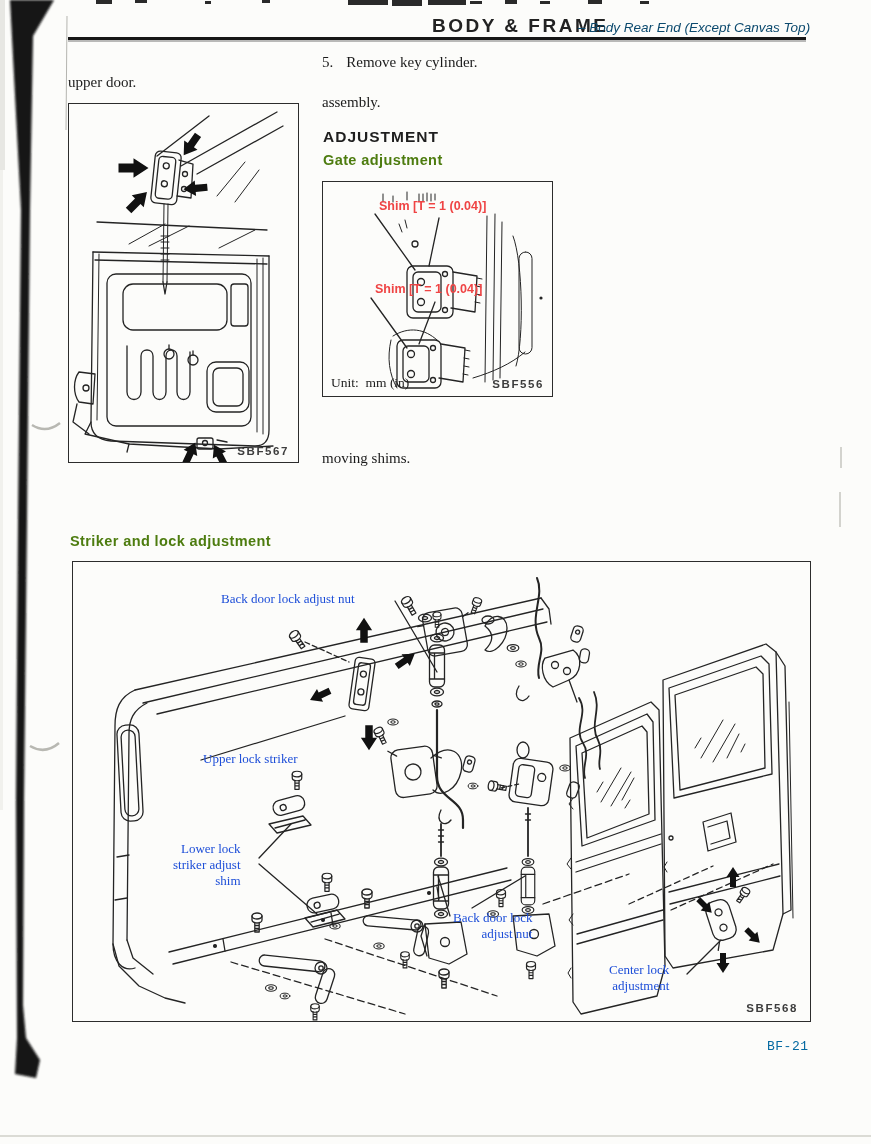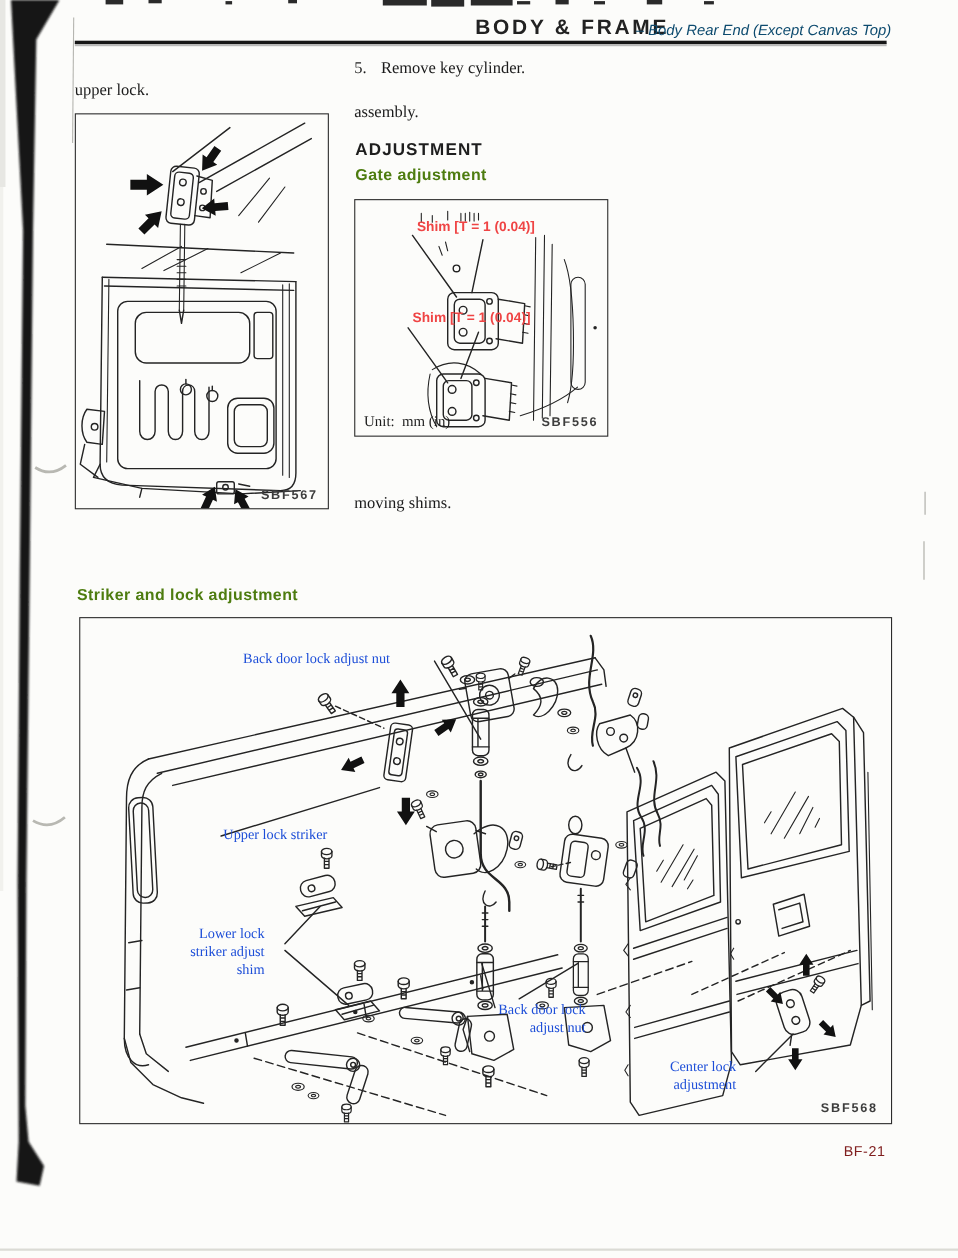--- a/index.html
+++ b/index.html
@@ -19,21 +19,21 @@
   .h-adj{font-family:"Liberation Sans",sans-serif;font-weight:700;font-size:15.5px;letter-spacing:1px;color:#1e1e1e;}
   .h-sub{font-family:"Liberation Sans",sans-serif;font-weight:700;font-size:14.5px;letter-spacing:.4px;color:#4d7c0f;}
   
   .fig{position:absolute;border:1.6px solid #2c2c2c;background:#fcfcfa;}
   .figcode{position:absolute;font-family:"Liberation Sans",sans-serif;font-weight:700;
            font-size:11.5px;letter-spacing:1.6px;color:#3d3d3d;}
   .shimlabel{position:absolute;font-family:"Liberation Sans",sans-serif;font-weight:700;
              font-size:12.5px;color:#ef4444;white-space:pre;}
   .unitlabel{position:absolute;font-size:13.5px;color:#1c1c1c;white-space:pre;}
   .calloutlabel{position:absolute;font-weight:400;font-size:13px;line-height:16px;color:#1d4ed8;}
-  .pgnum{font-family:Liberation Sans, sans-serif;font-size:13px;letter-spacing:.5px;color:#7f1d1d;}
+  .pgnum{font-family:Liberation Mono, monospace;font-size:13px;letter-spacing:.5px;color:#0369a1;}
   svg{display:block;}
   .ink{stroke:#242424;stroke-width:1.3;fill:none;stroke-linecap:round;stroke-linejoin:round;}
   .thin{stroke-width:1;} .rod{stroke-width:2.2;}
 </style>
 </head>
 <body>
 
 <div class="page">
 
   <svg class="abs" style="left:0;top:0;z-index:5;pointer-events:none" width="871" height="1144">
@@ -63,21 +63,21 @@
         <rect x="640" y="1" width="9" height="3"></rect>
     </g>
     <path d="M841,447 L841,468 M840,492 L840,527" stroke="#c5c5c0" stroke-width="1.5" fill="none"></path>
     <path d="M0,1136 L871,1136" stroke="#dbdbd5" stroke-width="2" fill="none"></path>
   </svg>
 
   <span class="abs hdr-title" style="left:432;left:432px;top:15px">BODY &amp; FRAME</span>
   <span class="abs hdr-sub" style="left:578px;top:20px">– Body Rear End (Except Canvas Top)</span>
   <div class="abs hdr-rule" style="left:68px;top:37px;width:738px;height:3px"></div>
 
-  <div class="abs bodyline" style="left:68px;top:72px">upper lock.</div>
+  <div class="abs bodyline" style="left:68px;top:72px">upper door.</div>
 
   <div class="abs bodyline" style="left:322px;top:52px">
     <span class="stepnum">5.</span><span class="steptext">Remove key cylinder.</span>
   </div>
   <div class="abs bodyline" style="left:322px;top:92px">assembly.</div>
 
   <div class="fig" style="left:68px;top:103px;width:229px;height:358px">
     <svg width="229" height="358" viewBox="0 0 229 358">
       <defs>
         <g id="arrow567">

